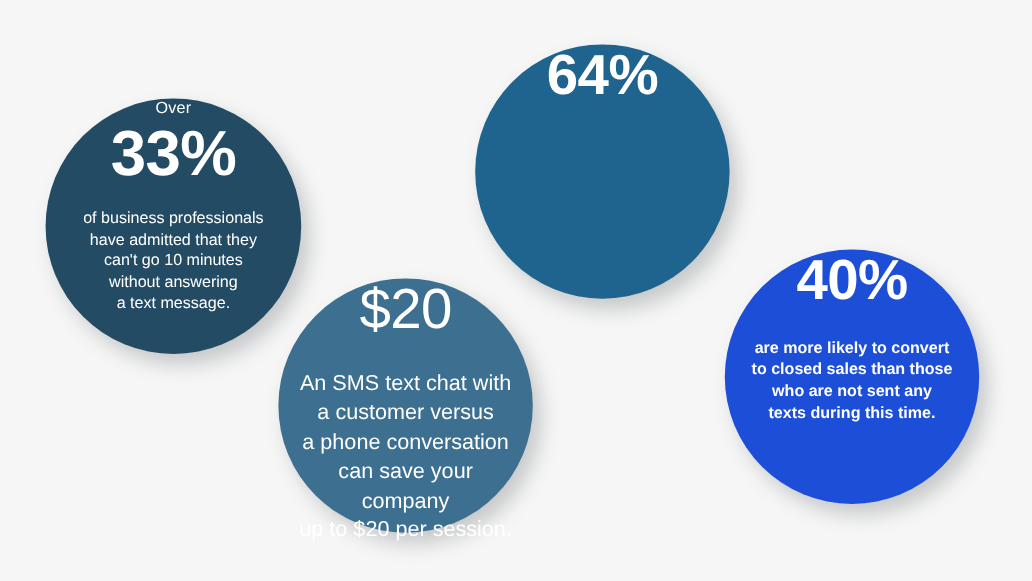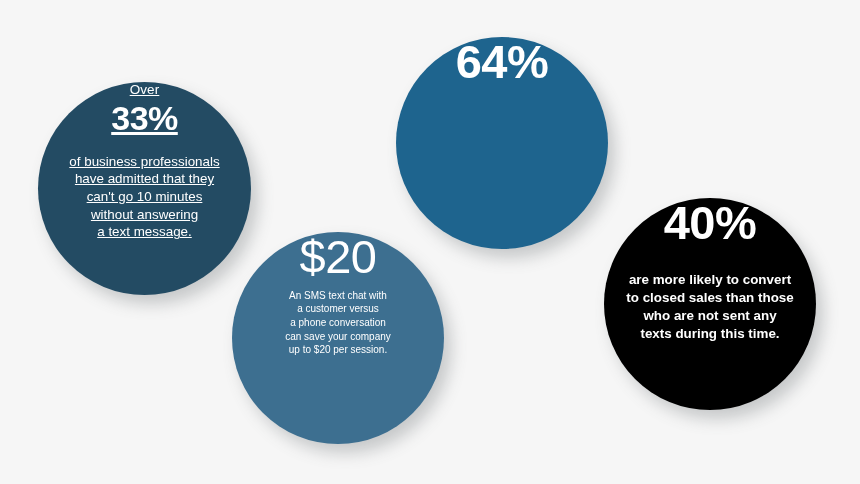--- a/index.html
+++ b/index.html
@@ -55,23 +55,22 @@
   }
 
   
   #circle-33 {
     left: 38px;
     top: 82px;
     width: 213px;
     height: 213px;
     background: #234b63;
     z-index: 4;
-    text-decoration: underline;
   }
-  #circle-33 .stat-number { font-size: 34px; }
+  #circle-33 .stat-number { font-size: 53px; }
 
   
   #circle-64 {
     left: 396px;
     top: 37px;
     width: 212px;
     height: 212px;
     background: #1e648e;
     z-index: 3;
   }
@@ -93,32 +92,32 @@
     height: 212px;
     background: #3d6f90;
     z-index: 2;
   }
   #circle-20 .stat-number {
     font-size: 47px;
     font-weight: 400;
     margin-bottom: 4px;
   }
   #circle-20 .stat-body {
-    font-size: 10px;
+    font-size: 18px;
     line-height: 1.36;
-    margin-top: 2px;
+    margin-top: 20px;
   }
 
   
   #circle-40 {
     left: 604px;
-    top: 198px;
+    top: 208px;
     width: 212px;
     height: 212px;
-    background: #000000;
+    background: #1d4ed8;
     z-index: 1;
   }
   #circle-40 .stat-number {
     font-size: 47px;
     margin-bottom: 3px;
   }
   #circle-40 .stat-body {
     font-size: 13.4px;
     line-height: 1.34;
     margin-top: 19px;

